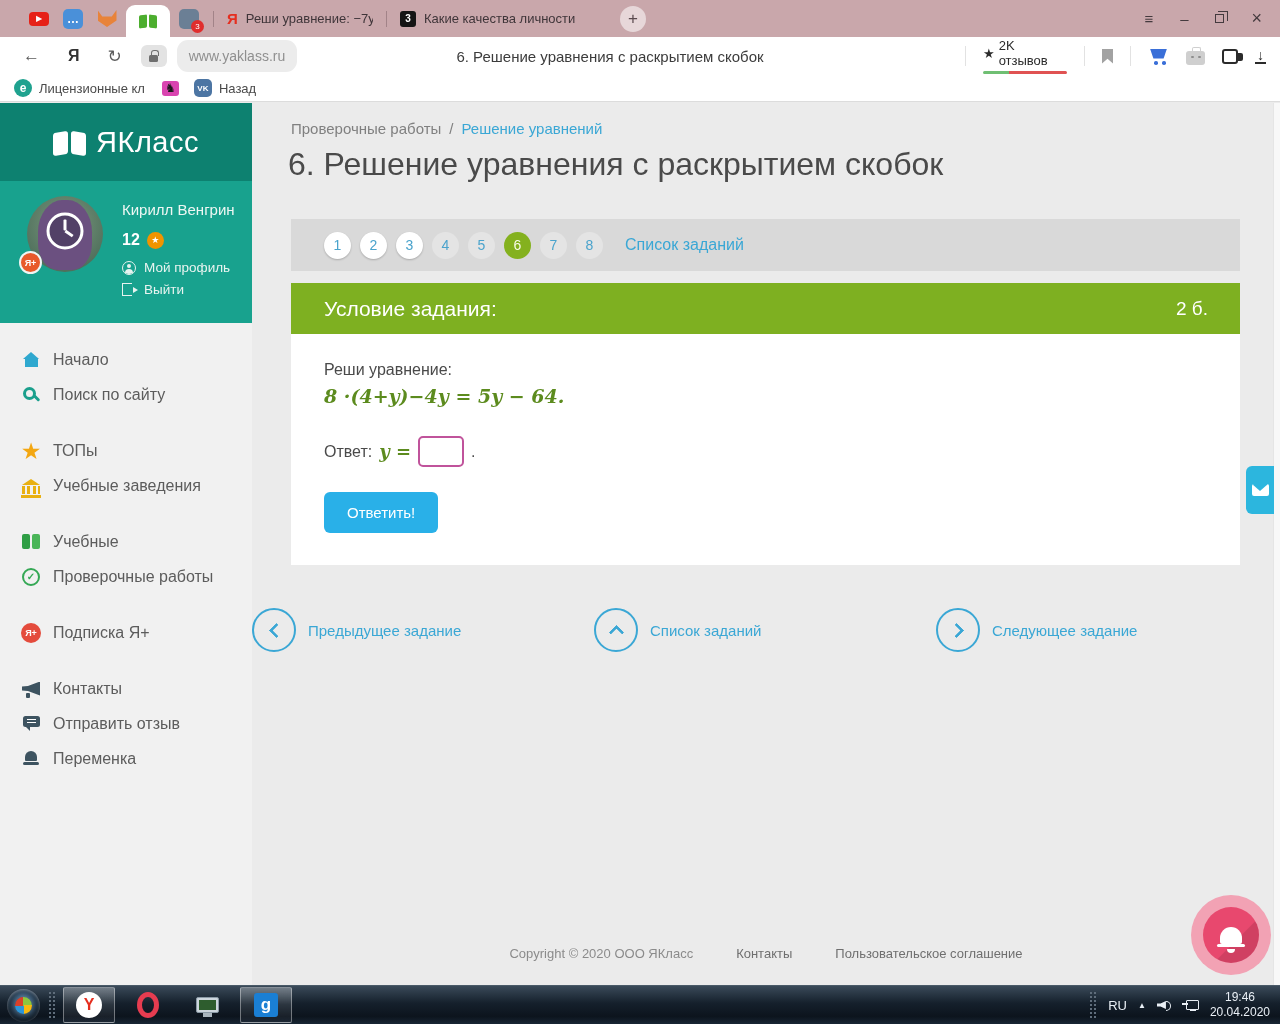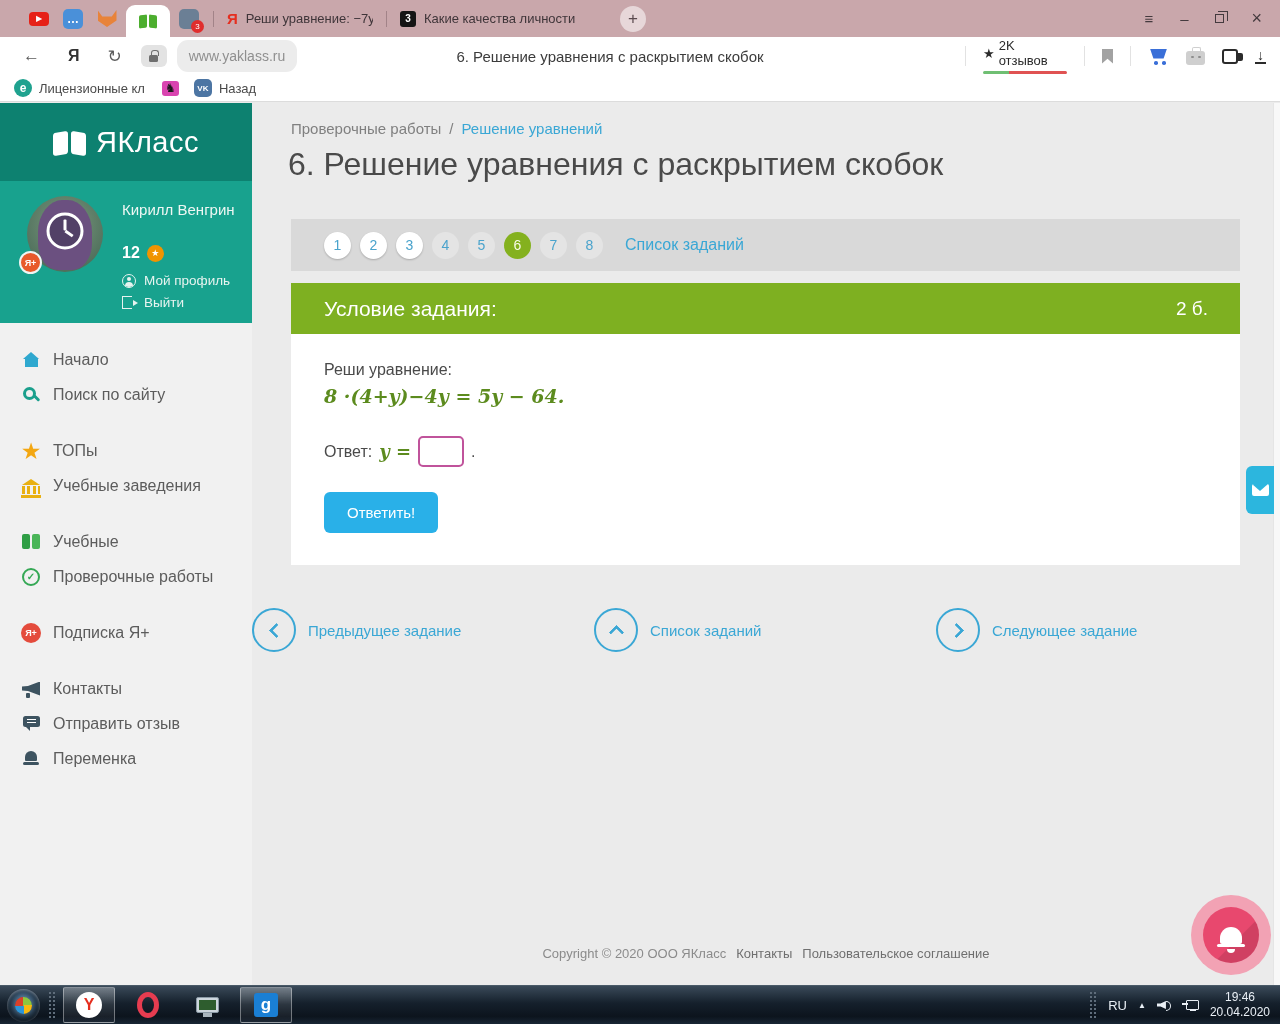--- a/index.html
+++ b/index.html
@@ -76,21 +76,21 @@
   .profile { height:142px; background:#18a28e; position:relative; }
   .avatar { position:absolute; left:27px; top:15px; width:76px; height:76px; border-radius:50%; background:radial-gradient(circle at 50% 38%, #7c9a80, #50705c 75%); overflow:visible; }
   .avatar .mask { position:absolute; inset:0; border-radius:50%; overflow:hidden; }
   .avatar .hood { position:absolute; left:15%; top:5%; width:70%; height:92%; background:#6b5080; border-radius:46% 46% 38% 38%; }
   .aclock { position:absolute; left:50%; top:46%; transform:translate(-50%,-50%); width:37px; height:37px; border:3.5px solid #fff; border-radius:50%; background:rgba(25,32,48,.30); }
   .aclock::before { content:''; position:absolute; left:50%; top:4px; width:2.5px; height:11px; margin-left:-1.5px; background:#fff; border-radius:1px; }
   .aclock::after { content:''; position:absolute; left:50%; top:50%; width:9px; height:2.5px; margin-top:-1px; background:#fff; transform-origin:left center; transform:rotate(35deg); }
   .plusbadge { position:absolute; left:-8px; bottom:-2px; width:23px; height:23px; background:#e85a2a; border:2px solid #eef6f4; border-radius:50%; color:#fff; font-size:9px; font-weight:bold; display:flex; align-items:center; justify-content:center; }
   .pinfo { position:absolute; left:122px; top:20px; color:#eef7f3; }
   .pname { font-size:15px; }
-  .plevel { display:flex; align-items:center; gap:7px; margin-top:26px; font-size:16px; font-weight:bold; color:#fff; }
+  .plevel { display:flex; align-items:center; gap:7px; margin-top:13px; font-size:16px; font-weight:bold; color:#fff; }
   .lvlstar { width:17px; height:17px; border-radius:50%; background:#f09400; display:flex; align-items:center; justify-content:center; color:#fff; font-size:9px; font-weight:normal; }
   .prow { display:flex; align-items:center; gap:8px; margin-top:11px; font-size:13.5px; color:#e8f4f0; }
   .prow + .prow { margin-top:7px; }
   .iper { width:14px; height:14px; border:1.5px solid #e6f3ef; border-radius:50%; position:relative; overflow:hidden; }
   .iper::before { content:''; position:absolute; left:3.5px; top:2px; width:4px; height:4px; border-radius:50%; background:#e6f3ef; }
   .iper::after { content:''; position:absolute; left:1.5px; top:7.5px; width:8px; height:5px; border-radius:4px 4px 0 0; background:#e6f3ef; }
   .iexit { width:10px; height:13px; border:1.5px solid #e6f3ef; border-right:none; position:relative; margin-right:4px; }
   .iexit::after { content:''; position:absolute; right:-6px; top:2.5px; border-top:3px solid transparent; border-bottom:3px solid transparent; border-left:5px solid #e6f3ef; }
 
   .menu { padding-top:19px; }
@@ -146,21 +146,21 @@
   .ansinput { width:46px; height:31px; border:2px solid #c0539b; border-radius:5px; background:#fff; outline:none; font-size:15px; text-align:center; }
   .submit { margin-top:25px; display:inline-block; background:#29b0e8; color:#fff; border:none; border-radius:6px; font-size:15px; padding:12px 23px; font-family:"Liberation Sans", sans-serif; }
   .bottomnav { position:absolute; left:0; top:505px; width:1028px; display:flex; }
   .bn { width:342px; display:flex; align-items:center; gap:12px; }
   .bncirc { width:44px; height:44px; border:2.5px solid #3aa7d5; border-radius:50%; display:flex; align-items:center; justify-content:center; background:transparent; }
   .chv { width:11px; height:11px; border-top:3px solid #3aa7d5; border-right:3px solid #3aa7d5; border-radius:1px; }
   .chv.left { transform:rotate(-135deg); margin-left:4px; }
   .chv.up { transform:rotate(-45deg); margin-top:4px; }
   .chv.right { transform:rotate(45deg); margin-right:4px; }
   .bnlabel { font-size:15px; color:#3aa7d5; }
-  .footer { position:absolute; left:0; bottom:24px; width:1028px; display:flex; justify-content:center; gap:10px; font-size:13px; color:#8b8b8b; }
+  .footer { position:absolute; left:0; bottom:24px; width:1028px; display:flex; justify-content:center; gap:43px; font-size:13px; color:#8b8b8b; }
   .footer a { color:#6f6f6f; }
 
   
   .rightstrip { position:absolute; right:0; top:103px; bottom:39px; width:7px; background:#f8f8f8; border-left:1px solid #e5e5e5; }
   .envtab { position:absolute; left:1246px; top:466px; width:28px; height:48px; background:#2cb6de; border-radius:6px 0 0 6px; display:flex; align-items:center; justify-content:center; }
   .env { width:17px; height:12px; background:#fff; border-radius:2px; position:relative; overflow:hidden; }
   .env::before { content:''; position:absolute; left:0; top:0; border-left:8.5px solid transparent; border-right:8.5px solid transparent; border-top:7px solid #2cb6de; }
   .bellwidget { position:absolute; left:1191px; top:895px; width:80px; height:80px; border-radius:50%; background:#f2a2b4; display:flex; align-items:center; justify-content:center; }
   .bellinner { width:56px; height:56px; border-radius:50%; background:#e8486e; position:relative; overflow:hidden; display:flex; align-items:center; justify-content:center; }
   .bellinner::after { content:''; position:absolute; left:18px; top:28px; width:70px; height:70px; background:rgba(0,0,0,.10); transform:rotate(45deg); }

